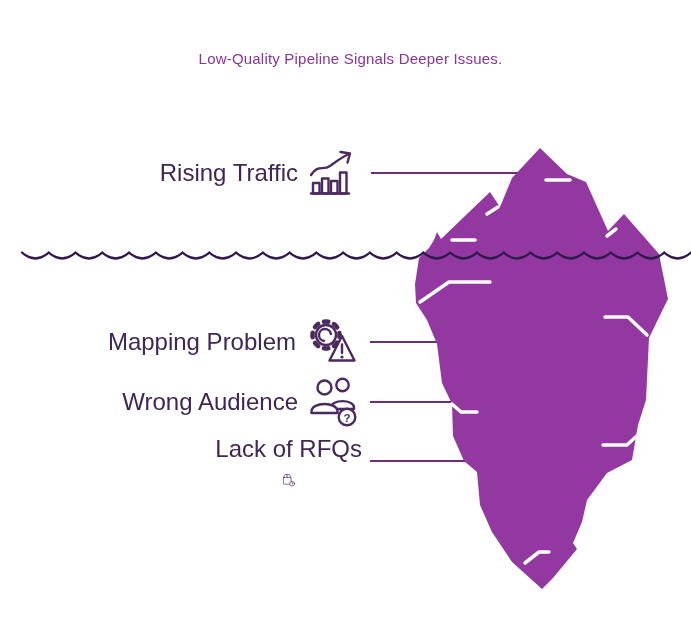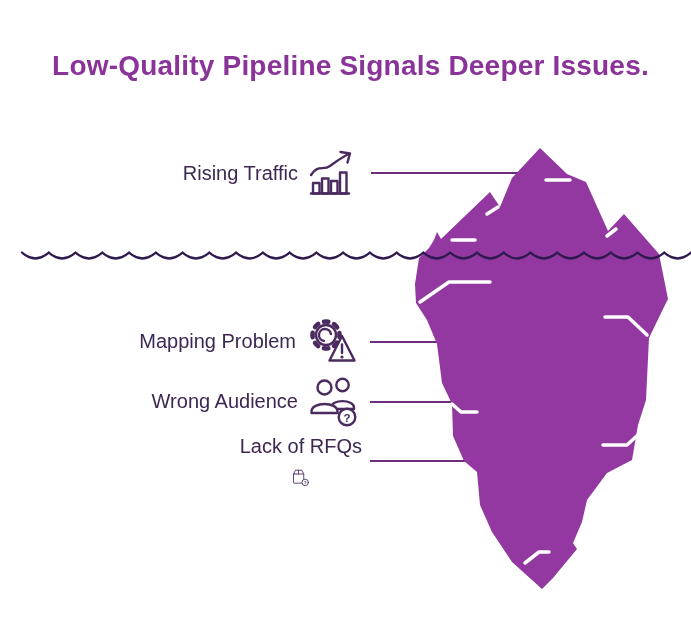--- a/index.html
+++ b/index.html
@@ -13,32 +13,32 @@
     --color-background:#ffffff;
   }
   *{box-sizing:border-box;margin:0;padding:0;}
   body{background:#fff;font-family:"Liberation Sans",sans-serif;}
   .stage{
     position:relative;width:691px;height:642px;background:var(--color-background);
     overflow:hidden;
   }
   .title{
     position:absolute;top:50px;left:26px;right:16px;text-align:center;
-    font-size:28px;font-weight:700;letter-spacing:.2px;color:var(--color-title);
+    font-size:15px;font-weight:400;letter-spacing:.2px;color:var(--color-title);
   }
   .scene{position:absolute;inset:0;}
   .iceberg{fill:var(--color-iceberg);stroke:none;}
   .accent{fill:none;stroke:var(--color-accent);stroke-width:3.5;stroke-linecap:round;stroke-linejoin:round;}
   .leader{fill:none;stroke:var(--color-leader);stroke-width:2;}
   .wave{fill:none;stroke:var(--color-wave);stroke-width:2.3;stroke-linecap:round;}
   .row{
     position:absolute;right:329px;display:flex;align-items:center;
     justify-content:flex-end;gap:10px;
   }
-  .row .label{font-size:20px;color:var(--color-label);white-space:nowrap;}
+  .row .label{font-size:24px;color:var(--color-label);white-space:nowrap;}
   .st{fill:none;stroke:var(--color-icon);stroke-width:2.4;stroke-linecap:round;stroke-linejoin:round;}
   .wfill{fill:#fff;}
   .teeth{fill:none;stroke:var(--color-icon);stroke-width:4.5;stroke-linecap:round;
          stroke-dasharray:4.5 6.1;stroke-dashoffset:2.5;}
   .dot{fill:var(--color-icon);stroke:none;}
   .qt{fill:var(--color-icon);font-family:"Liberation Sans",sans-serif;font-size:11.5px;font-weight:700;text-anchor:middle;}
 </style>
 </head>
 <body>
 

